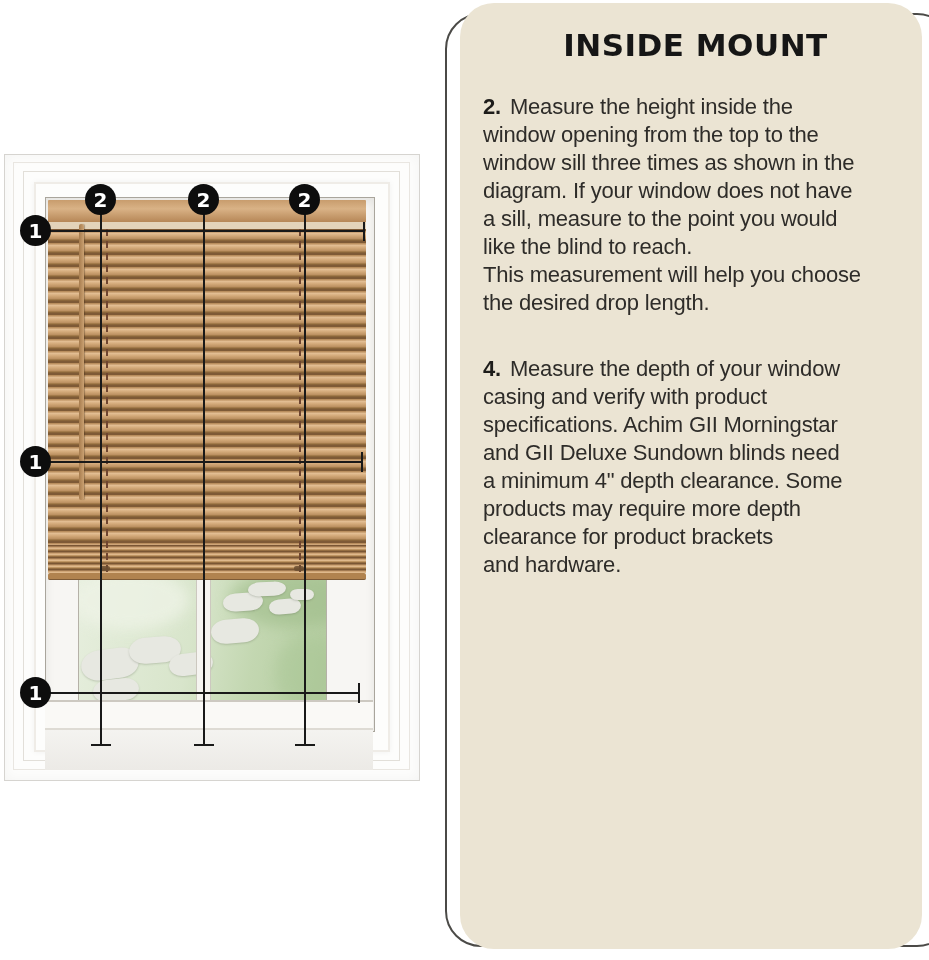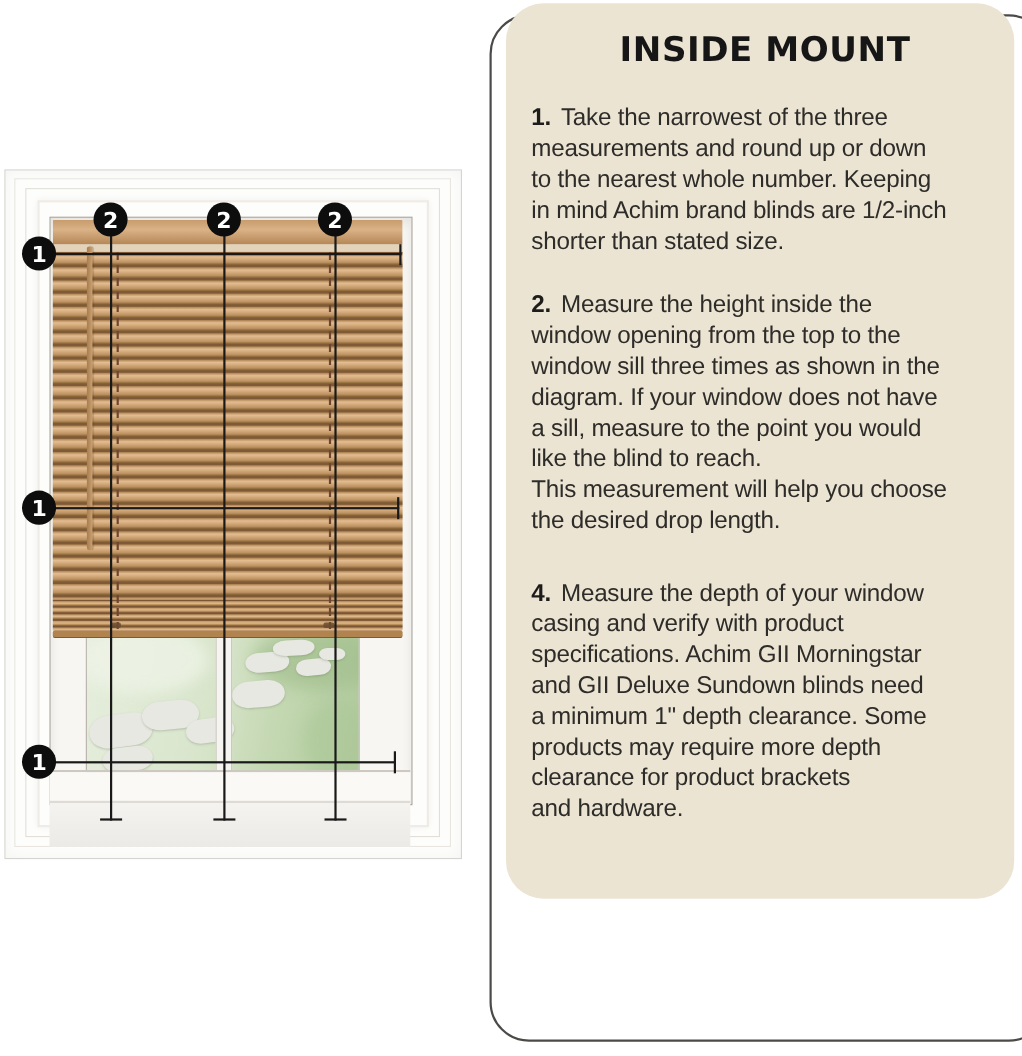--- a/index.html
+++ b/index.html
@@ -84,21 +84,21 @@
 
   .mk{width:31px;height:31px;border-radius:50%;background:#0d0d0d;color:#ffffff;
       display:flex;align-items:center;justify-content:center;z-index:8;
       font-family:"DejaVu Sans",sans-serif;font-weight:bold;font-size:20px;line-height:1;}
   .m2a{left:85px;top:184px;} .m2b{left:188px;top:184px;} .m2c{left:289px;top:184px;}
   .m1a{left:20px;top:215px;} .m1b{left:20px;top:446px;} .m1c{left:20px;top:677px;}
 
   
   .outline{left:445px;top:13px;right:-24px;height:930px;border:2px solid #4b4a47;
            border-radius:36px;z-index:0;}
-  .panel{left:460px;top:3px;width:462px;height:814px;background:#ebe4d3;
+  .panel{left:460px;top:3px;width:462px;height:946px;background:#ebe4d3;
          border-radius:34px;z-index:1;}
   .panel-inner{position:absolute;left:23px;right:14px;top:24px;}
   .panel h1{margin:0 0 30px 0;text-align:center;font-family:"DejaVu Sans",sans-serif;
             font-weight:bold;font-size:31px;letter-spacing:.5px;color:#161616;}
   .panel p{margin:0;font-size:22px;line-height:28px;color:#2e2c29;letter-spacing:-.2px;}
   .panel p b{margin-right:9px;color:#1d1c1a;}
   .panel p .t{white-space:pre-line;}
   .p1{margin-bottom:30px !important;}
   .p2{margin-bottom:38px !important;}
   .p3{margin-bottom:22px !important;}
@@ -162,37 +162,32 @@
   <div class="abs mk m2b">2</div>
   <div class="abs mk m2c">2</div>
   <div class="abs mk m1a">1</div>
   <div class="abs mk m1b">1</div>
   <div class="abs mk m1c">1</div>
 
   <div class="abs outline"></div>
   <div class="abs panel">
     <div class="panel-inner">
       <h1>INSIDE MOUNT</h1>
-      <p class="p1"><b>1.</b><span class="t">Take the narrowest of the three
-measurements and round up or down
-to the nearest whole number. Keeping
-in mind Achim brand blinds are 1/2-inch
-shorter than stated size.</span></p>
       <p class="p2"><b>2.</b><span class="t">Measure the height inside the
 window opening from the top to the
 window sill three times as shown in the
 diagram. If your window does not have
 a sill, measure to the point you would
 like the blind to reach.
 This measurement will help you choose
 the desired drop length.</span></p>
       <p class="p4"><b>4.</b><span class="t">Measure the depth of your window
 casing and verify with product
 specifications. Achim GII Morningstar
 and GII Deluxe Sundown blinds need
-a minimum 1" depth clearance. Some
+a minimum 4" depth clearance. Some
 products may require more depth
 clearance for product brackets
 and hardware.</span></p>
     </div>
   </div>
 
 </div>
 
 </body></html>

